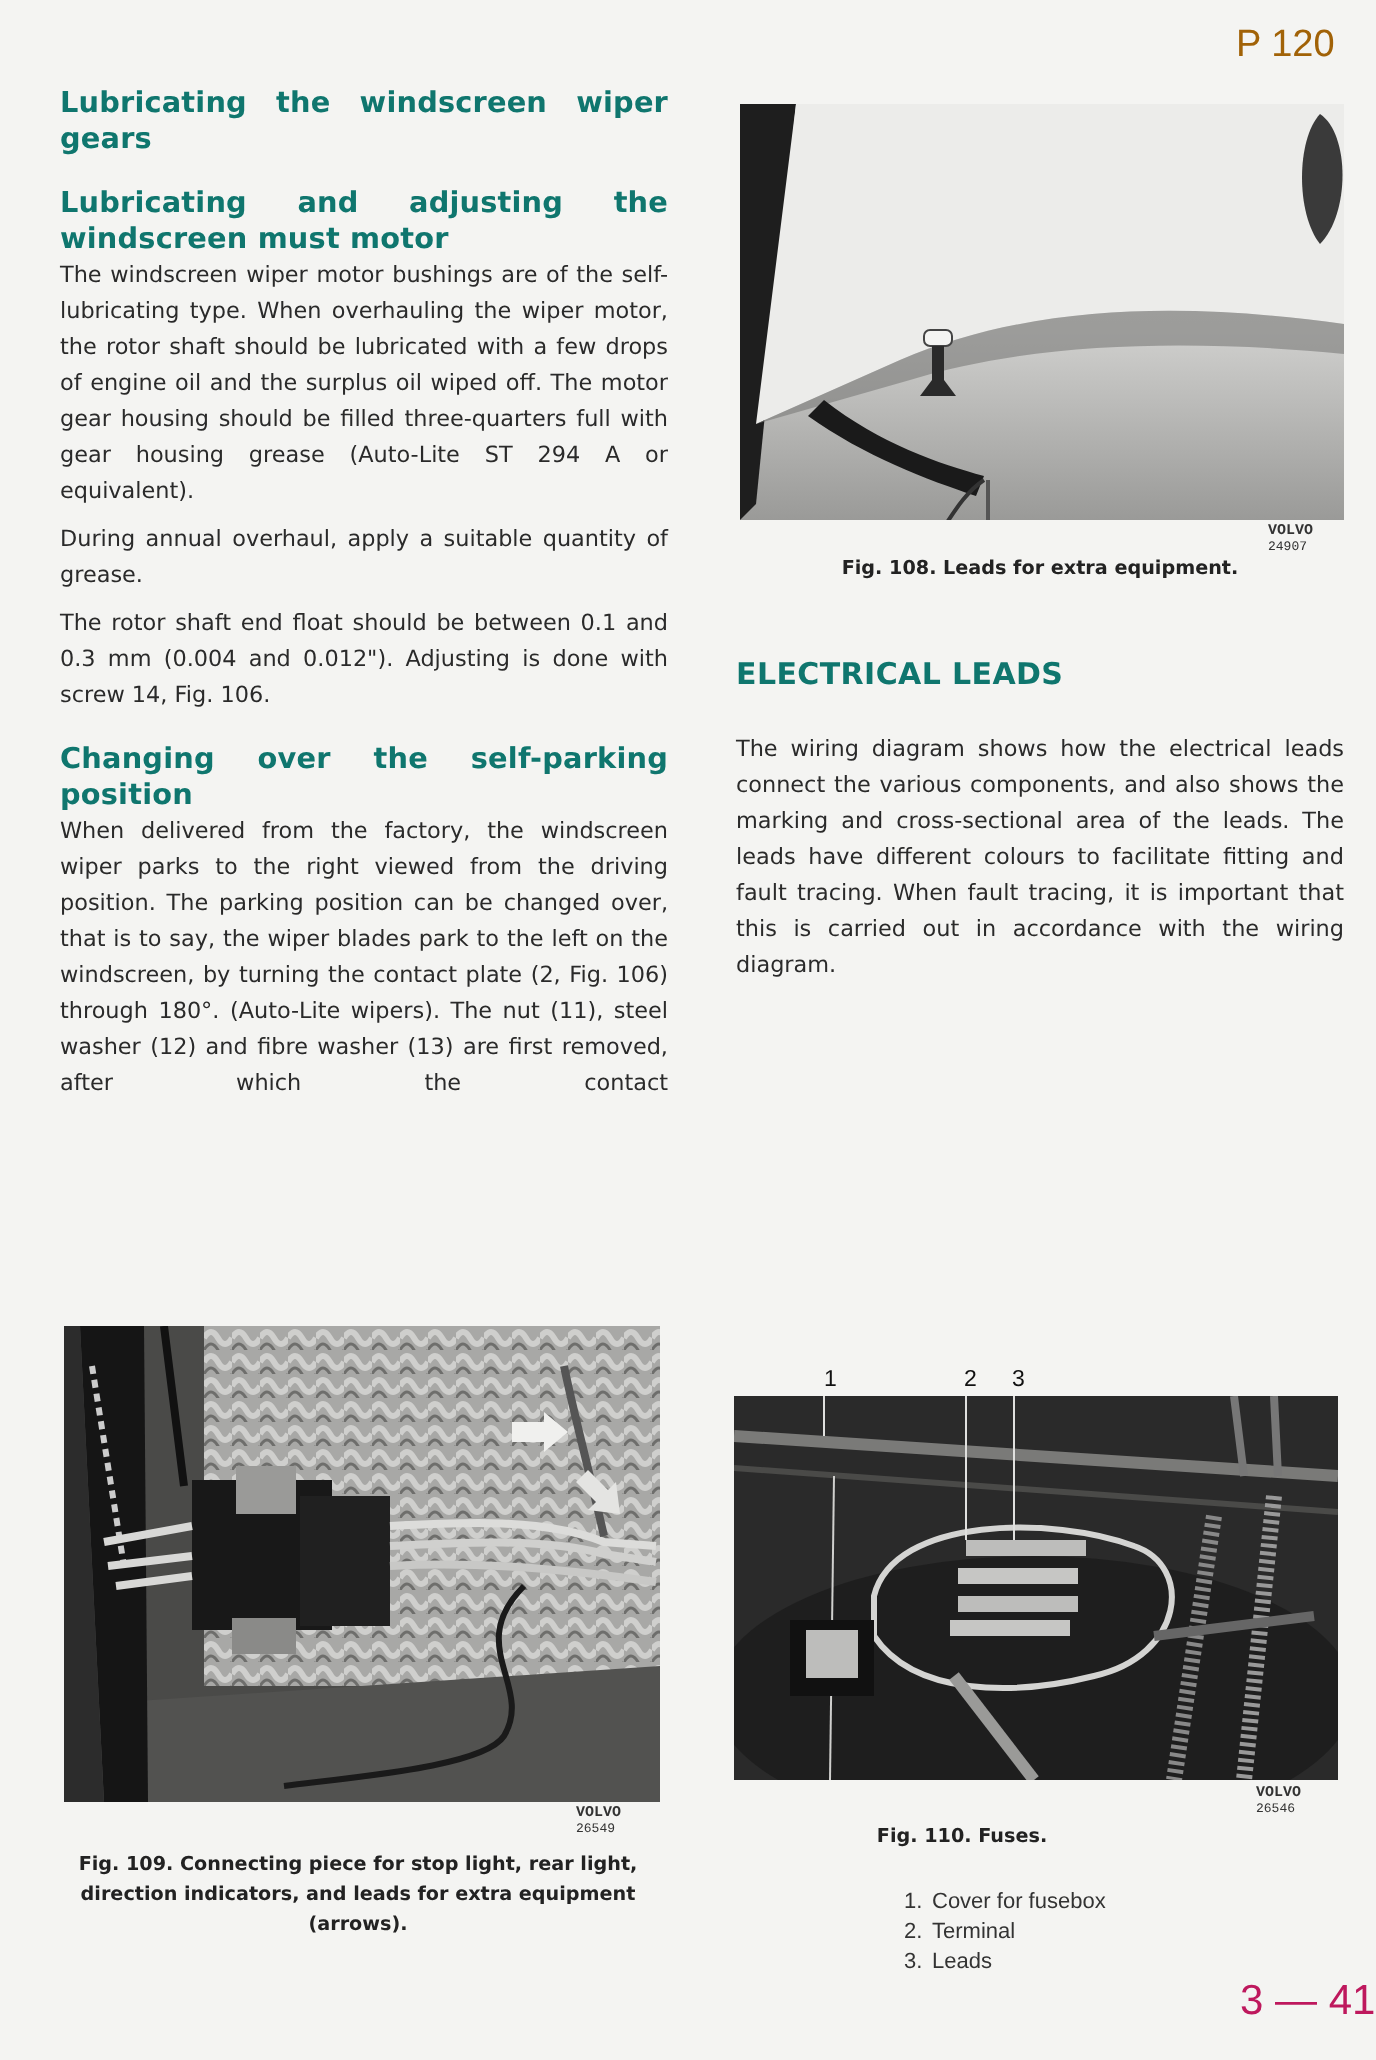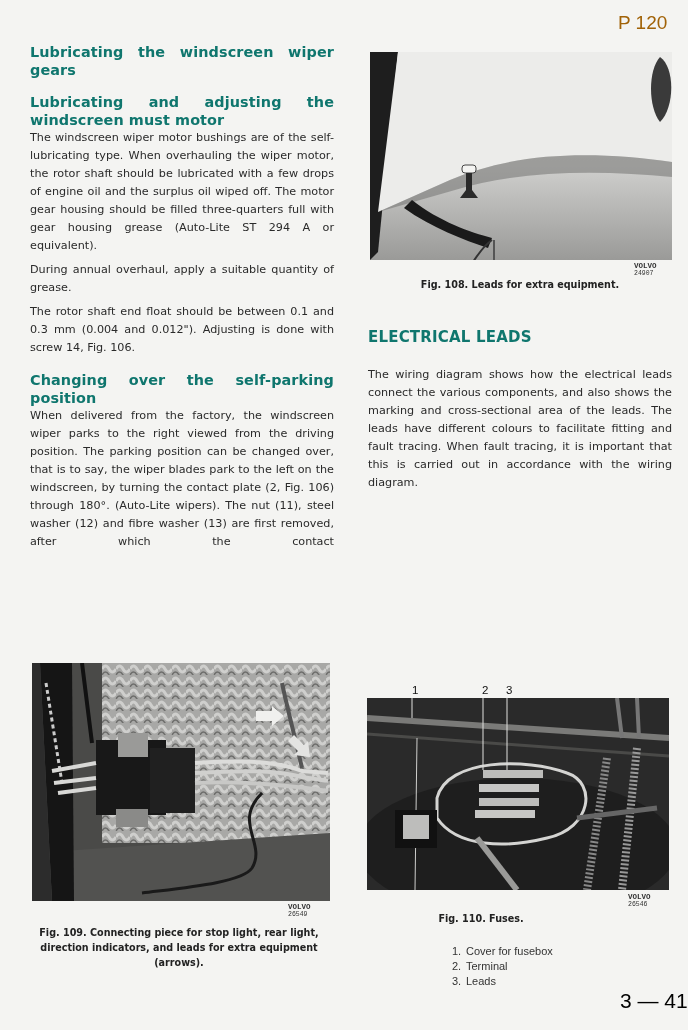--- a/index.html
+++ b/index.html
@@ -1,19 +1,19 @@
 <!DOCTYPE html>
 <html><head>
 <meta charset="utf-8">
 <style>
   * { box-sizing: border-box; margin: 0; padding: 0; }
   html, body { width: 688px; height: 1030px; background: #f4f4f2; overflow: hidden; }
   body { position: relative; font-family: "DejaVu Sans", sans-serif; color: #1e1e1e; }
   .page-num-top { position: absolute; left: 618px; top: 12px; font-family: "Liberation Sans", sans-serif; font-size: 19px; color: #a16207; }
-  .page-num-bot { position: absolute; left: 620px; top: 989px; font-family: "Liberation Sans", sans-serif; font-size: 21px; color: #000000; }
+  .page-num-bot { position: absolute; left: 620px; top: 989px; font-family: "Liberation Sans", sans-serif; font-size: 21px; color: #be185d; }
   .col { position: absolute; font-size: 11.2px; line-height: 18px; color: #2a2a2a; text-align: justify; }
   .col-left { left: 30px; top: 43px; width: 304px; }
   .col-right-top { left: 368px; top: 328px; width: 304px; }
   h2 { font-family: "DejaVu Sans", sans-serif; font-weight: bold; font-size: 14.4px; line-height: 18px; color: #0f766e; letter-spacing: 0.1px; }
   h2.caps { font-size: 15px; letter-spacing: 0.2px; }
   p { margin-bottom: 6px; }
   .sec { margin-bottom: 14px; }
   .fig { position: absolute; overflow: hidden; }
   .fig svg { display: block; }
   .volvo { position: absolute; font-family: Liberation Mono, monospace; font-weight: bold; font-size: 7.5px; line-height: 8px; text-align: left; color: #333; }

